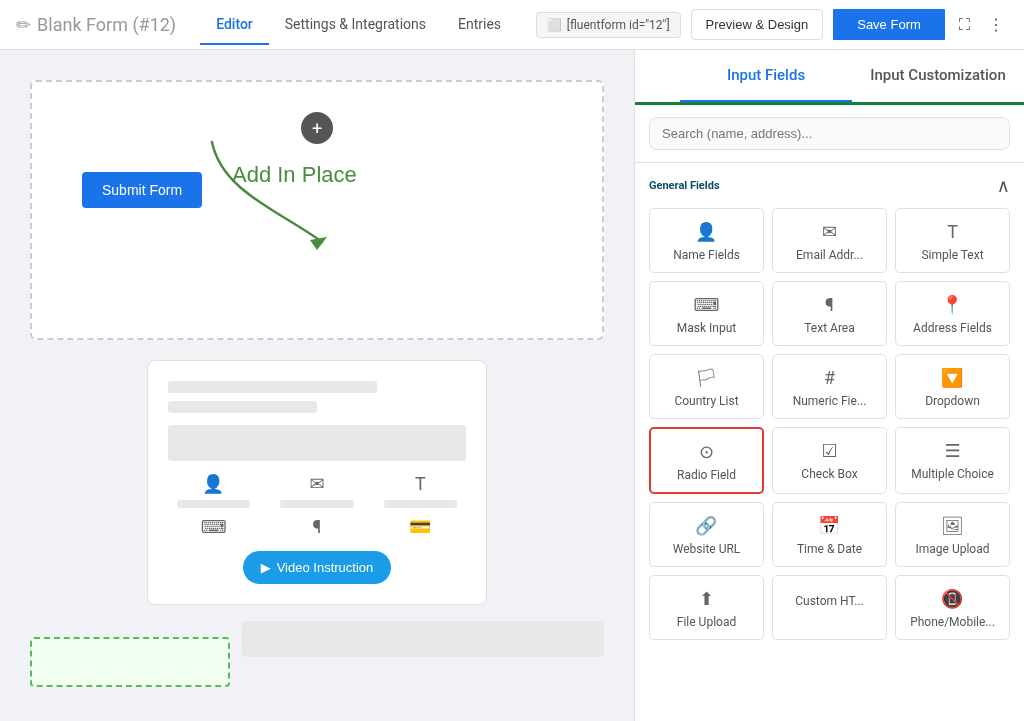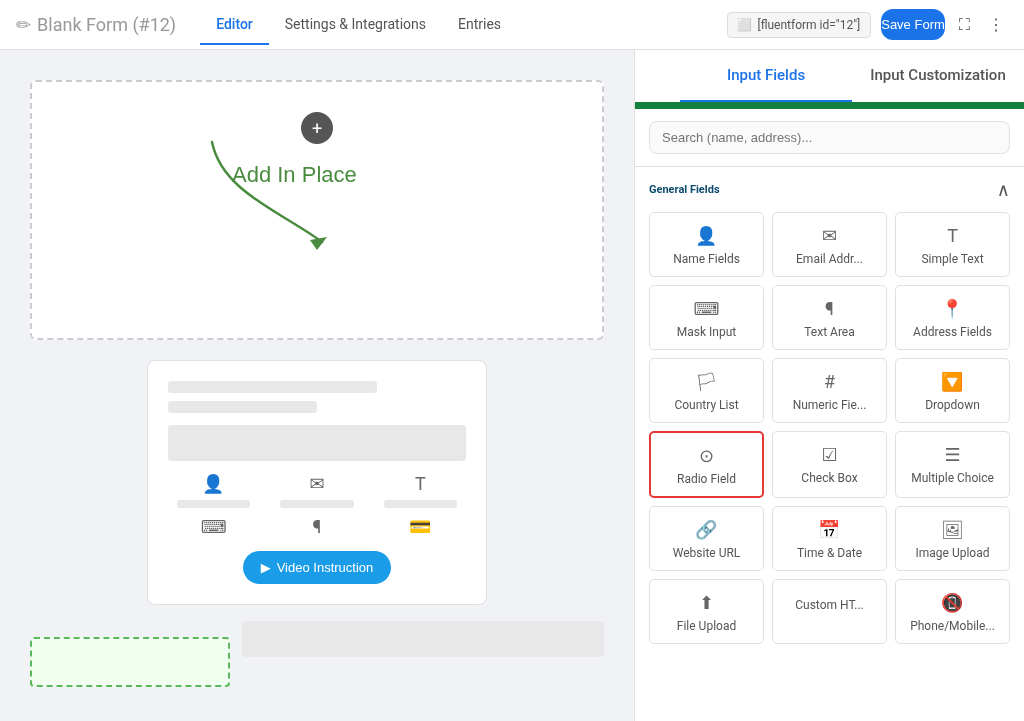--- a/index.html
+++ b/index.html
@@ -29,22 +29,22 @@
     .nav-right { margin-left: auto; display: flex; align-items: center; gap: 10px; }
     .shortcode-box {
       background: #f5f5f5; border: 1px solid #ddd; border-radius: 4px;
       padding: 5px 10px; font-size: 12px; color: #555; display: flex; align-items: center; gap: 5px;
     }
     .btn-preview {
       background: #fff; border: 1px solid #ddd; border-radius: 4px;
       padding: 7px 14px; font-size: 13px; color: #333; cursor: pointer;
     }
     .btn-save {
-      background: #1a73e8; border: none; border-radius: 12px;
-      padding: 8px 0; font-size: 13px; color: #fff; cursor: pointer; font-weight: 500;
+      background: #1a73e8; border: none; border-radius: 1px;
+      padding: 8px 24px; font-size: 13px; color: #fff; cursor: pointer; font-weight: 500;
     }
     .btn-fullscreen, .btn-more {
       background: none; border: none; cursor: pointer; color: #555; font-size: 16px; padding: 4px;
     }
 
     
     .main-layout {
       display: flex;
       height: calc(100vh - 50px);
     }
@@ -126,21 +126,21 @@
     
     .right-panel {
       width: 390px;
       background: #fff;
       border-left: 1px solid #e0e0e0;
       display: flex;
       flex-direction: column;
     }
     .panel-tabs {
       display: flex;
-      border-bottom: 7px solid #15803d;
+      border-bottom: 3px solid #15803d;
       padding-left: 45px;
     }
     .panel-tab {
       flex: 1; text-align: center; padding: 16px 10px;
       font-size: 15px; font-weight: 500; cursor: pointer; color: #555;
       border-bottom: 2px solid transparent;
     }
     .panel-tab.active { color: #1a73e8; border-bottom-color: #1a73e8; }
 
     .panel-search {
@@ -190,20 +190,21 @@
   <div class="nav-tabs">
     <div class="nav-tab active">Editor</div>
     <div class="nav-tab">Settings &amp; Integrations</div>
     <div class="nav-tab">Entries</div>
   </div>
   <div class="nav-right">
     <div class="shortcode-box">
       <span>⬜</span>
       <span>[fluentform id="12"]</span>
     </div>
+    <button class="btn-preview">Preview &amp; Design</button>
     <button class="btn-save">Save Form</button>
     <button class="btn-fullscreen">⛶</button>
     <button class="btn-more">⋮</button>
   </div>
 </nav>
 
 <div class="main-layout">
 
   <div class="editor-area">
     <div class="form-canvas" style="position:relative; min-height:260px;">
@@ -211,20 +212,21 @@
         <span>+</span>
       </div>
 
       <svg class="arrow-svg" width="140" height="120" viewBox="0 0 140 120" fill="none">
         <path d="M10 10 C 20 60, 80 80, 120 110" stroke="#4a8c3f" stroke-width="2.5" fill="none" stroke-linecap="round"></path>
         <polygon points="115,118 125,105 108,108" fill="#4a8c3f"></polygon>
       </svg>
 
       <div class="add-in-place-text">Add In Place</div>
 
+      <button class="submit-btn-demo" style="position:absolute; left:50px; top:90px;">Submit Form</button>
     </div>
 
     <div class="form-preview-card">
       <div style="margin-bottom:12px;">
         <div class="preview-field-bar wide"></div>
         <div class="preview-field-bar medium"></div>
       </div>
       <div class="preview-field-bar" style="width:100%; height:36px; background:#e8e8e8; border-radius:3px; margin-bottom:12px;"></div>
 
       <div class="preview-row">

